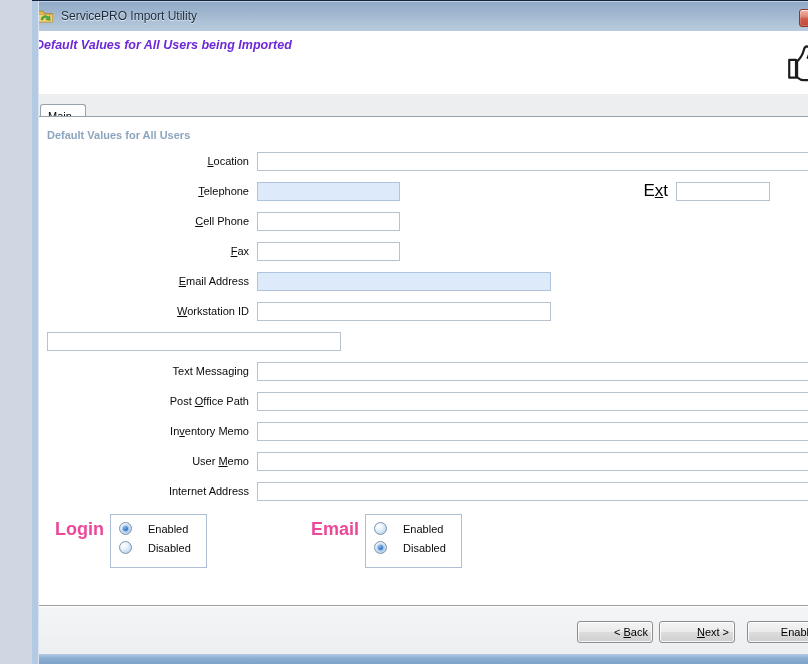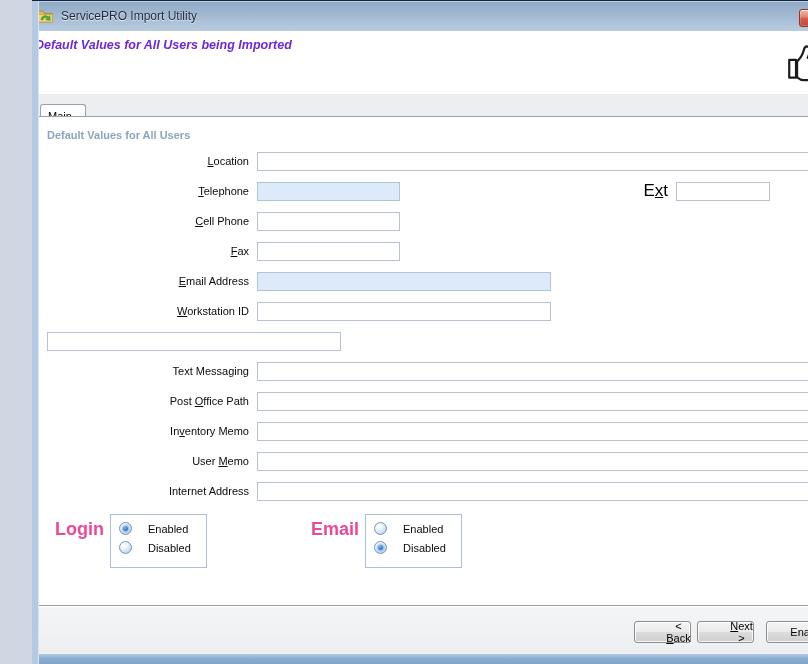--- a/index.html
+++ b/index.html
@@ -121,21 +121,21 @@
 
   
   .footer{
     position:absolute; left:0; right:0; top:605px; height:49px;
     background:linear-gradient(180deg,#f4f5f6,#edeef0);
     box-shadow:inset 0 1px 0 #ffffff;
     display:flex; justify-content:flex-end; align-items:flex-start;
     padding:15px 17px 0 0;
   }
   .btn{
-    width:57px; height:22px;
+    width:76px; height:22px;
     border:1px solid #8e8e8e; border-radius:3px;
     background:linear-gradient(180deg,#f4f4f4 0%,#ebebeb 48%,#dcdcdc 52%,#cfcfcf 100%);
     box-shadow:inset 0 0 0 1px rgba(255,255,255,.8);
     font-family:"Liberation Sans",sans-serif; font-size:11px; color:#000;
     display:flex; align-items:center; justify-content:center;
     cursor:default;
     padding-left:32px;
   }
   .btn + .btn{ margin-left:6px; }
   .btn.cancel{ margin-left:12px; }

